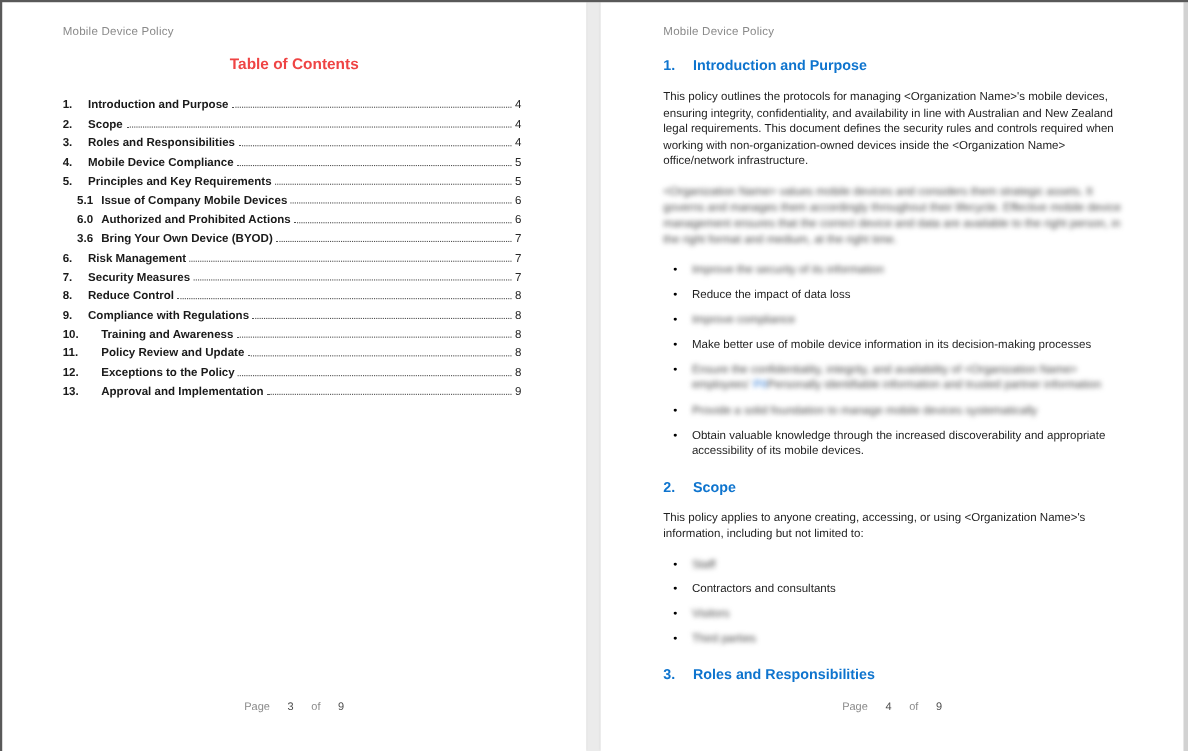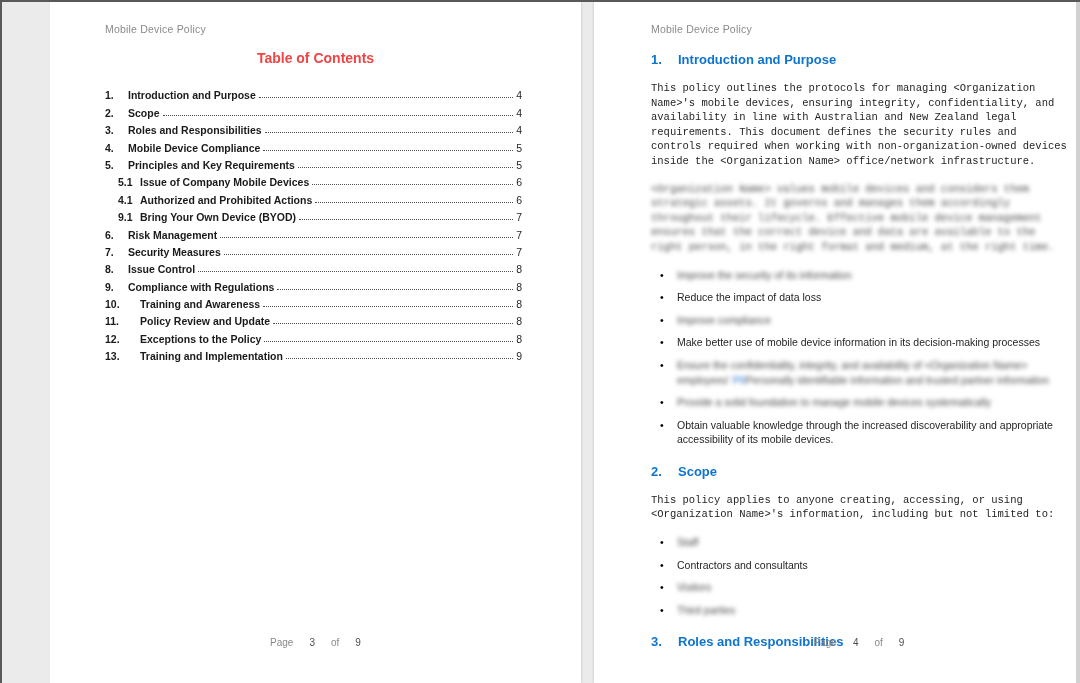--- a/index.html
+++ b/index.html
@@ -3,21 +3,21 @@
 <meta charset="utf-8">
 <style>
   * { margin:0; padding:0; box-sizing:border-box; }
   html,body { width:1080px; height:683px; overflow:hidden; background:#ebebeb;
               font-family:"Liberation Sans", sans-serif; }
   .frame { position:relative; width:1080px; height:683px; background:#ebebeb; overflow:hidden; }
   .top-bar    { position:absolute; left:0; top:0; width:1080px; height:2px; background:#595959; z-index:5; }
   .left-edge  { position:absolute; left:0; top:0; width:2px; height:683px; background:#595959; z-index:4; }
   .right-strip{ position:absolute; right:0; top:2px; width:4px; height:681px; background:#d2d2d2; z-index:3; }
 
-  .page { position:absolute; top:2px; height:681px; background:#ffffff;margin-left:48px; }
+  .page { position:absolute; top:2px; height:681px; background:#ffffff; }
   .page-left  { left:2px;   width:531px; box-shadow:1px 0 2px rgba(0,0,0,0.10); }
   .page-right { left:546px; width:530px; box-shadow:-1px 0 2px rgba(0,0,0,0.10); }
 
   .doc-header { position:absolute; top:21px; left:55px; font-size:10.5px; color:#8a8a8a; letter-spacing:0.2px; }
   .page-right .doc-header { left:57px; }
 
   
   .toc-title { position:absolute; top:48px; left:0; width:100%; text-align:center;
                font-size:14px; font-weight:bold; color:#ef4444; }
   .toc-list { position:absolute; top:82px; left:55px; right:59px; }
@@ -34,21 +34,21 @@
   .page-footer { position:absolute; top:635px; left:0; width:100%; display:flex;
                  justify-content:center; gap:16px; font-size:10px; color:#8a8a8a; }
   .page-footer .fnum { color:#4d4d4d; }
 
   
   .content { position:absolute; top:50px; left:57px; right:56px; color:#1f1f1f;
              font-size:10.5px; line-height:14.6px; }
   .sec-heading { display:flex; font-size:13px; line-height:16px; font-weight:bold; color:#0E74CE;
                  margin-bottom:13px; }
   .sec-heading .h-num { width:27px; flex:0 0 auto; }
-  .para { margin-bottom:13px;font-family:Liberation Mono, monospace; }
+  .para { margin-bottom:13px; }
   .bullets { margin:2px 0 4px 0; }
   .bullet-row { display:flex; margin-bottom:8px; }
   .bullet-dot { flex:0 0 26px; padding-left:9px; font-size:10.5px; color:#000; }
   .bullet-text { flex:1 1 auto; }
   .blurred { filter:blur(2.3px); color:#4a4a4a; }
   .blur-link { color:#2f7ad4; }
   .mt-sec { margin-top:17px; }
 </style>
 </head>
 <body>
@@ -93,46 +93,46 @@
         <span class="leader"></span>
         <span class="toc-page">5</span>
       </div>
       <div class="toc-row lvl2">
         <span class="toc-num">5.1</span>
         <span class="toc-label">Issue of Company Mobile Devices</span>
         <span class="leader"></span>
         <span class="toc-page">6</span>
       </div>
       <div class="toc-row lvl2">
-        <span class="toc-num">4.1</span>
+        <span class="toc-num">6.0</span>
         <span class="toc-label">Authorized and Prohibited Actions</span>
         <span class="leader"></span>
         <span class="toc-page">6</span>
       </div>
       <div class="toc-row lvl2">
-        <span class="toc-num">9.1</span>
+        <span class="toc-num">3.6</span>
         <span class="toc-label">Bring Your Own Device (BYOD)</span>
         <span class="leader"></span>
         <span class="toc-page">7</span>
       </div>
       <div class="toc-row lvl1">
         <span class="toc-num">6.</span>
         <span class="toc-label">Risk Management</span>
         <span class="leader"></span>
         <span class="toc-page">7</span>
       </div>
       <div class="toc-row lvl1">
         <span class="toc-num">7.</span>
         <span class="toc-label">Security Measures</span>
         <span class="leader"></span>
         <span class="toc-page">7</span>
       </div>
       <div class="toc-row lvl1">
         <span class="toc-num">8.</span>
-        <span class="toc-label">Issue Control</span>
+        <span class="toc-label">Reduce Control</span>
         <span class="leader"></span>
         <span class="toc-page">8</span>
       </div>
       <div class="toc-row lvl1">
         <span class="toc-num">9.</span>
         <span class="toc-label">Compliance with Regulations</span>
         <span class="leader"></span>
         <span class="toc-page">8</span>
       </div>
       <div class="toc-row lvl1w">
@@ -148,21 +148,21 @@
         <span class="toc-page">8</span>
       </div>
       <div class="toc-row lvl1w">
         <span class="toc-num">12.</span>
         <span class="toc-label">Exceptions to the Policy</span>
         <span class="leader"></span>
         <span class="toc-page">8</span>
       </div>
       <div class="toc-row lvl1w">
         <span class="toc-num">13.</span>
-        <span class="toc-label">Training and Implementation</span>
+        <span class="toc-label">Approval and Implementation</span>
         <span class="leader"></span>
         <span class="toc-page">9</span>
       </div>
     </div>
 
     <div class="page-footer">
       <span>Page</span>
       <span class="fnum">3</span>
       <span>of</span>
       <span class="fnum">9</span>

